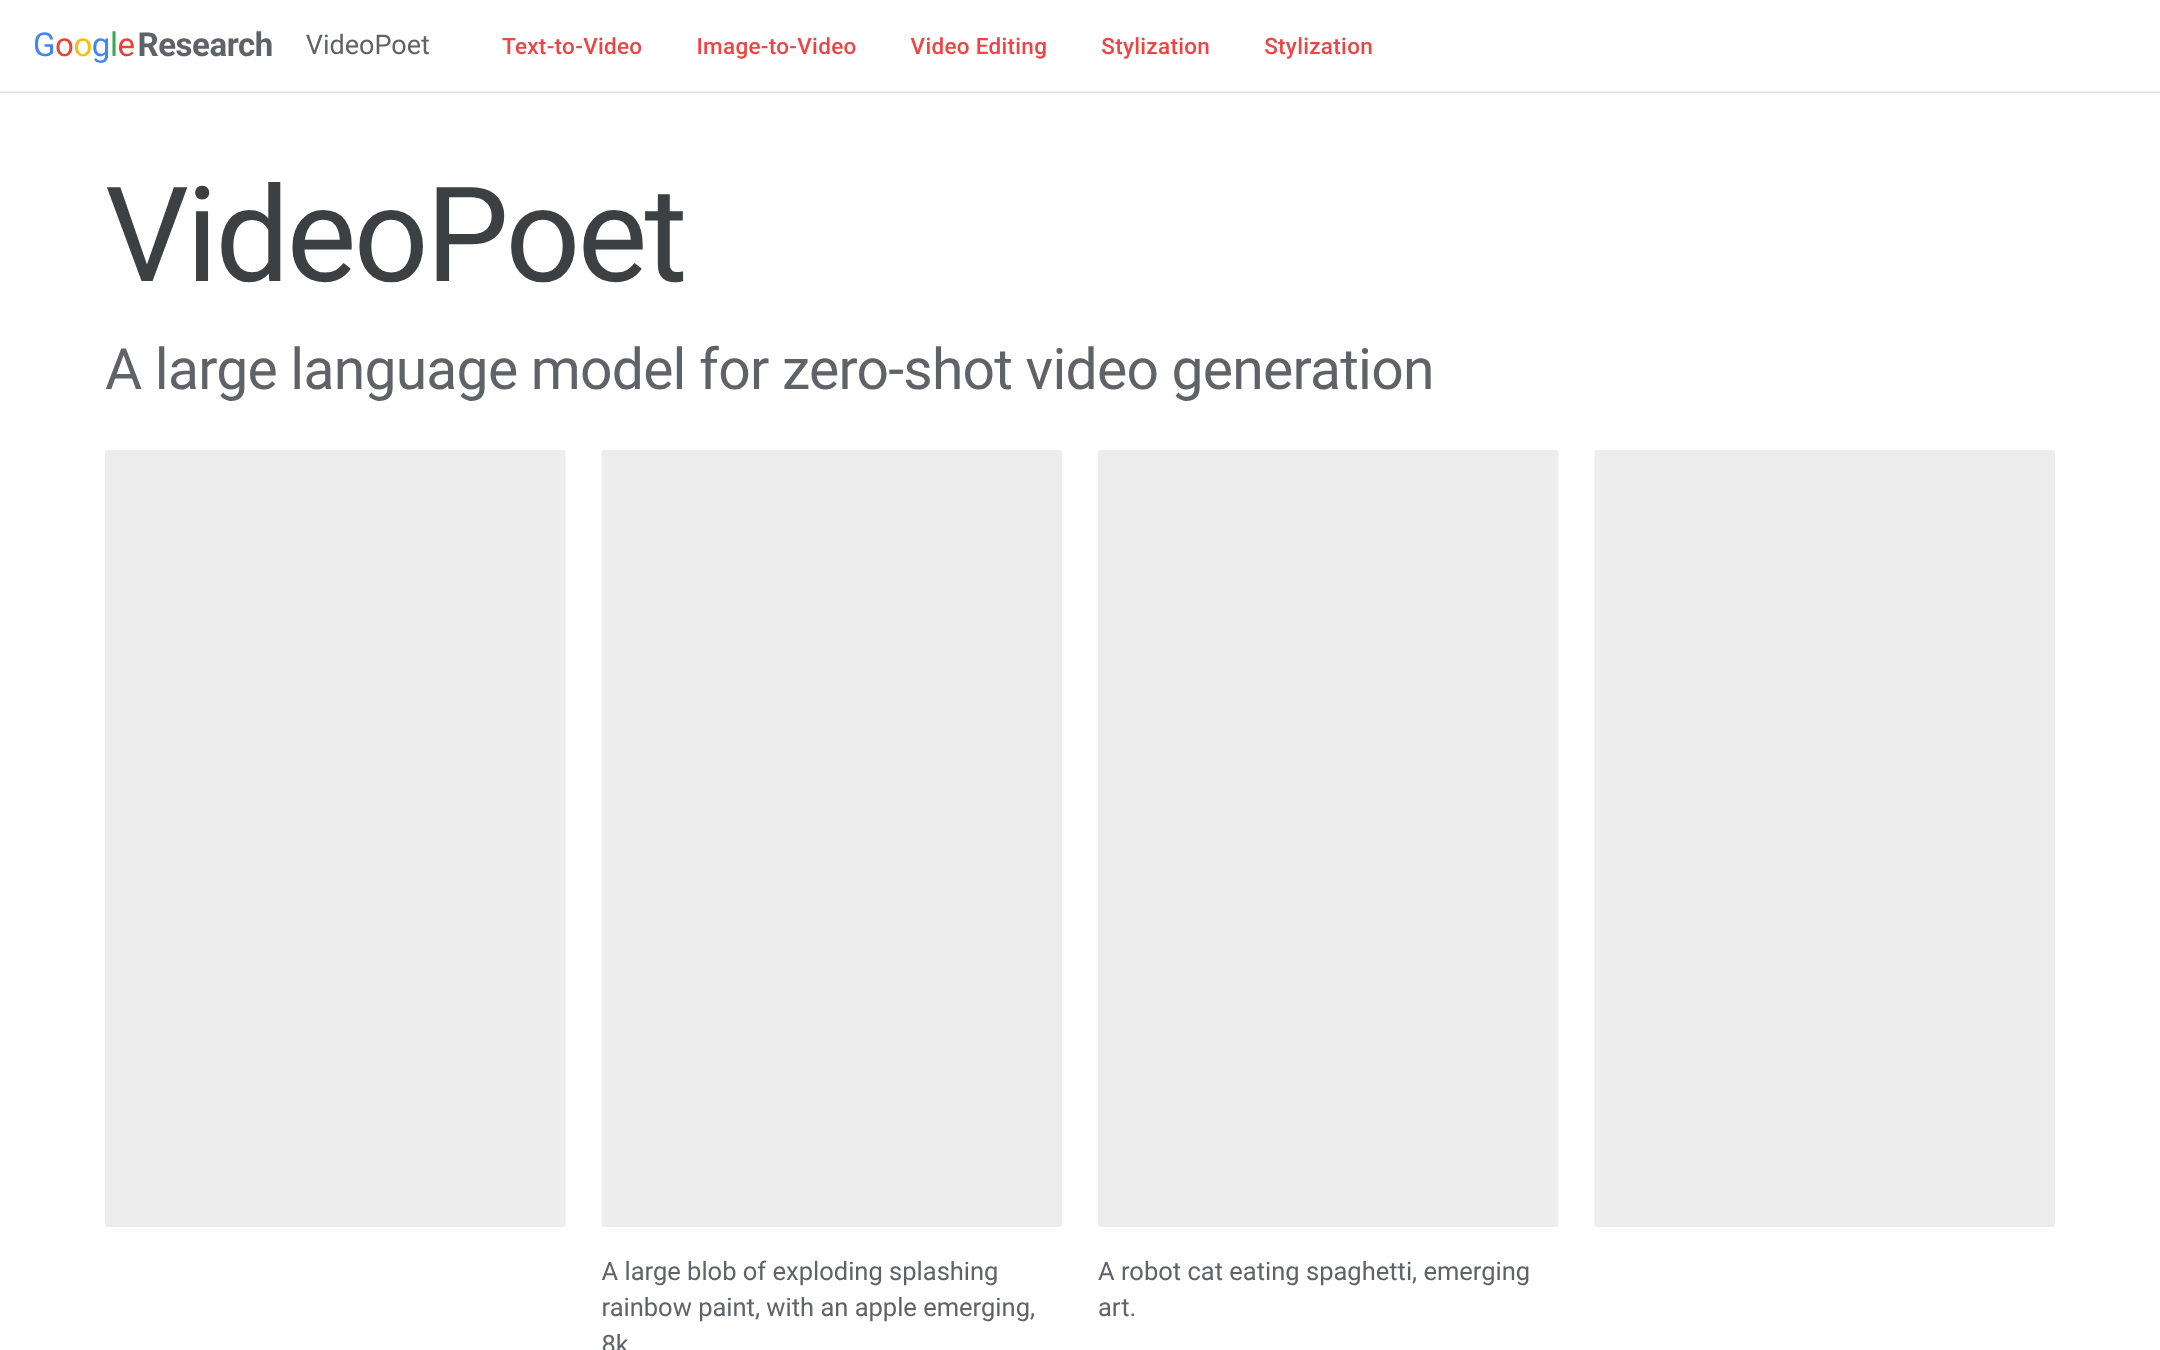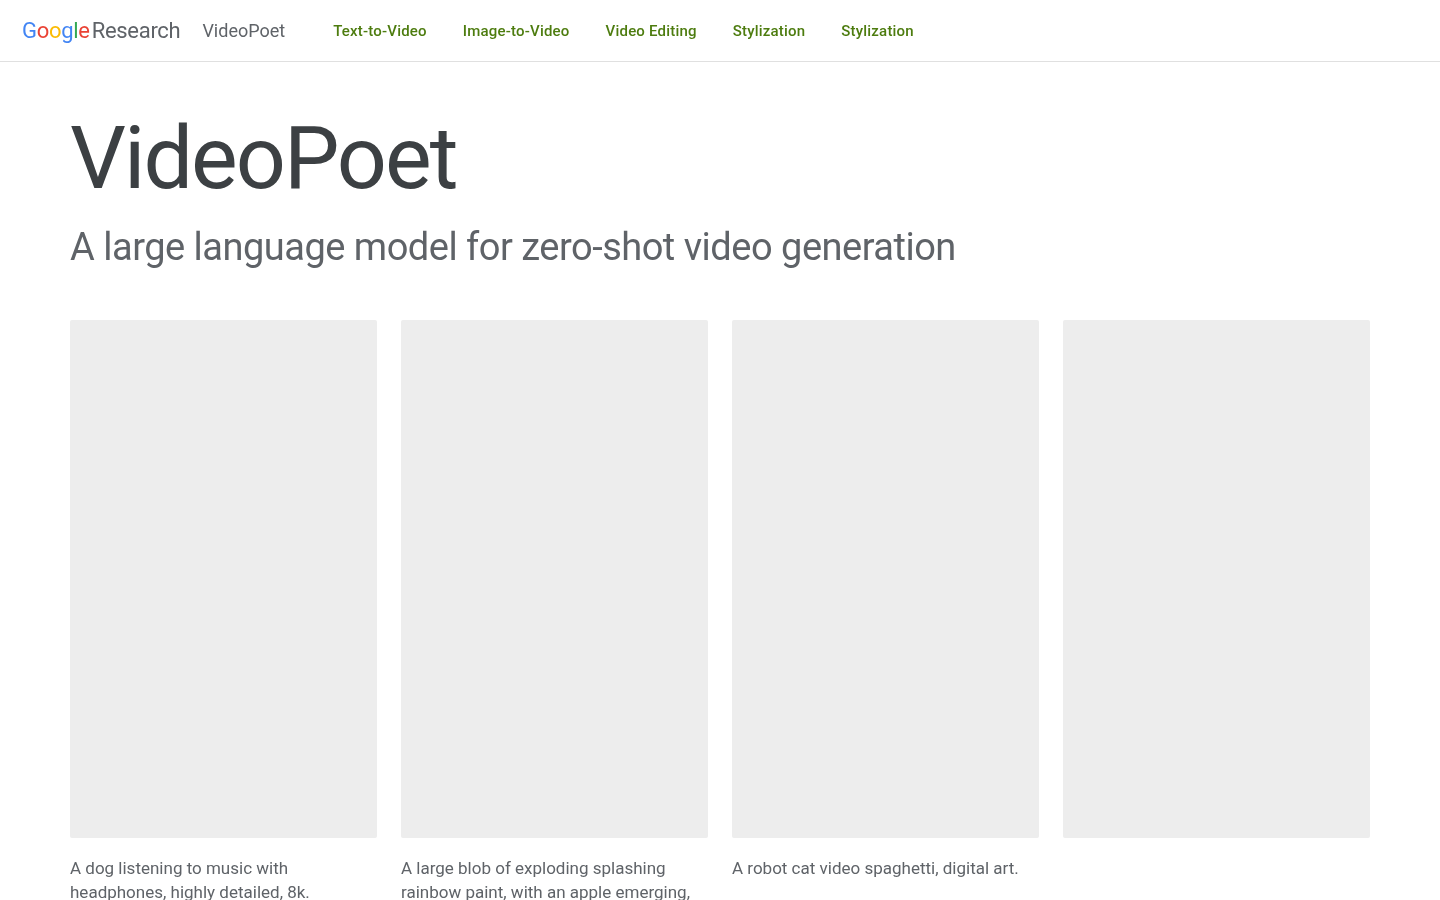--- a/index.html
+++ b/index.html
@@ -32,39 +32,39 @@
     
     .logo .g1 { color: #4285F4; }
     .logo .g2 { color: #EA4335; }
     .logo .g3 { color: #FBBC05; }
     .logo .g4 { color: #4285F4; }
     .logo .g5 { color: #34A853; }
     .logo .g6 { color: #EA4335; }
     .logo .research {
       color: #5f6368;
       margin-left: 2px;
-      font-weight: 400;
+      font-weight: 700;
     }
     
     .product-name {
       margin-left: 22px;
       font-size: 18px;
       color: #5f6368;
       font-weight: 400;
     }
     
     .nav {
       display: flex;
       margin-left: 48px;
       gap: 36px;
     }
     
     .nav-item {
       font-size: 15px;
-      color: #4d7c0f;
+      color: #ef4444;
       cursor: pointer;
       font-weight: 500;
       letter-spacing: 0.2px;
     }
     
     .main {
       padding: 48px 70px 0 70px;
     }
     
     .title {
@@ -74,21 +74,21 @@
       letter-spacing: -2px;
       line-height: 1.1;
       margin-bottom: 18px;
     }
     
     .subtitle {
       font-size: 38px;
       font-weight: 400;
       color: #5f6368;
       letter-spacing: -0.5px;
-      margin-bottom: 51px;
+      margin-bottom: 31px;
     }
     
     .grid {
       display: grid;
       grid-template-columns: repeat(4, 1fr);
       gap: 24px;
     }
     
     .card {
       display: flex;
@@ -134,27 +134,26 @@
   </nav>
 </div>
 
 <div class="main">
   <h1 class="title">VideoPoet</h1>
   <h2 class="subtitle">A large language model for zero-shot video generation</h2>
 
   <div class="grid">
     <div class="card">
       <div class="thumb"></div>
-      <div class="caption">A dog listening to music with headphones, highly detailed, 8k.</div>
     </div>
     <div class="card">
       <div class="thumb"></div>
       <div class="caption">A large blob of exploding splashing rainbow paint, with an apple emerging, 8k</div>
     </div>
     <div class="card">
       <div class="thumb"></div>
-      <div class="caption">A robot cat video spaghetti, digital art.</div>
+      <div class="caption">A robot cat eating spaghetti, emerging art.</div>
     </div>
     <div class="card">
       <div class="thumb"></div>
     </div>
   </div>
 </div>
 
 </body></html>

